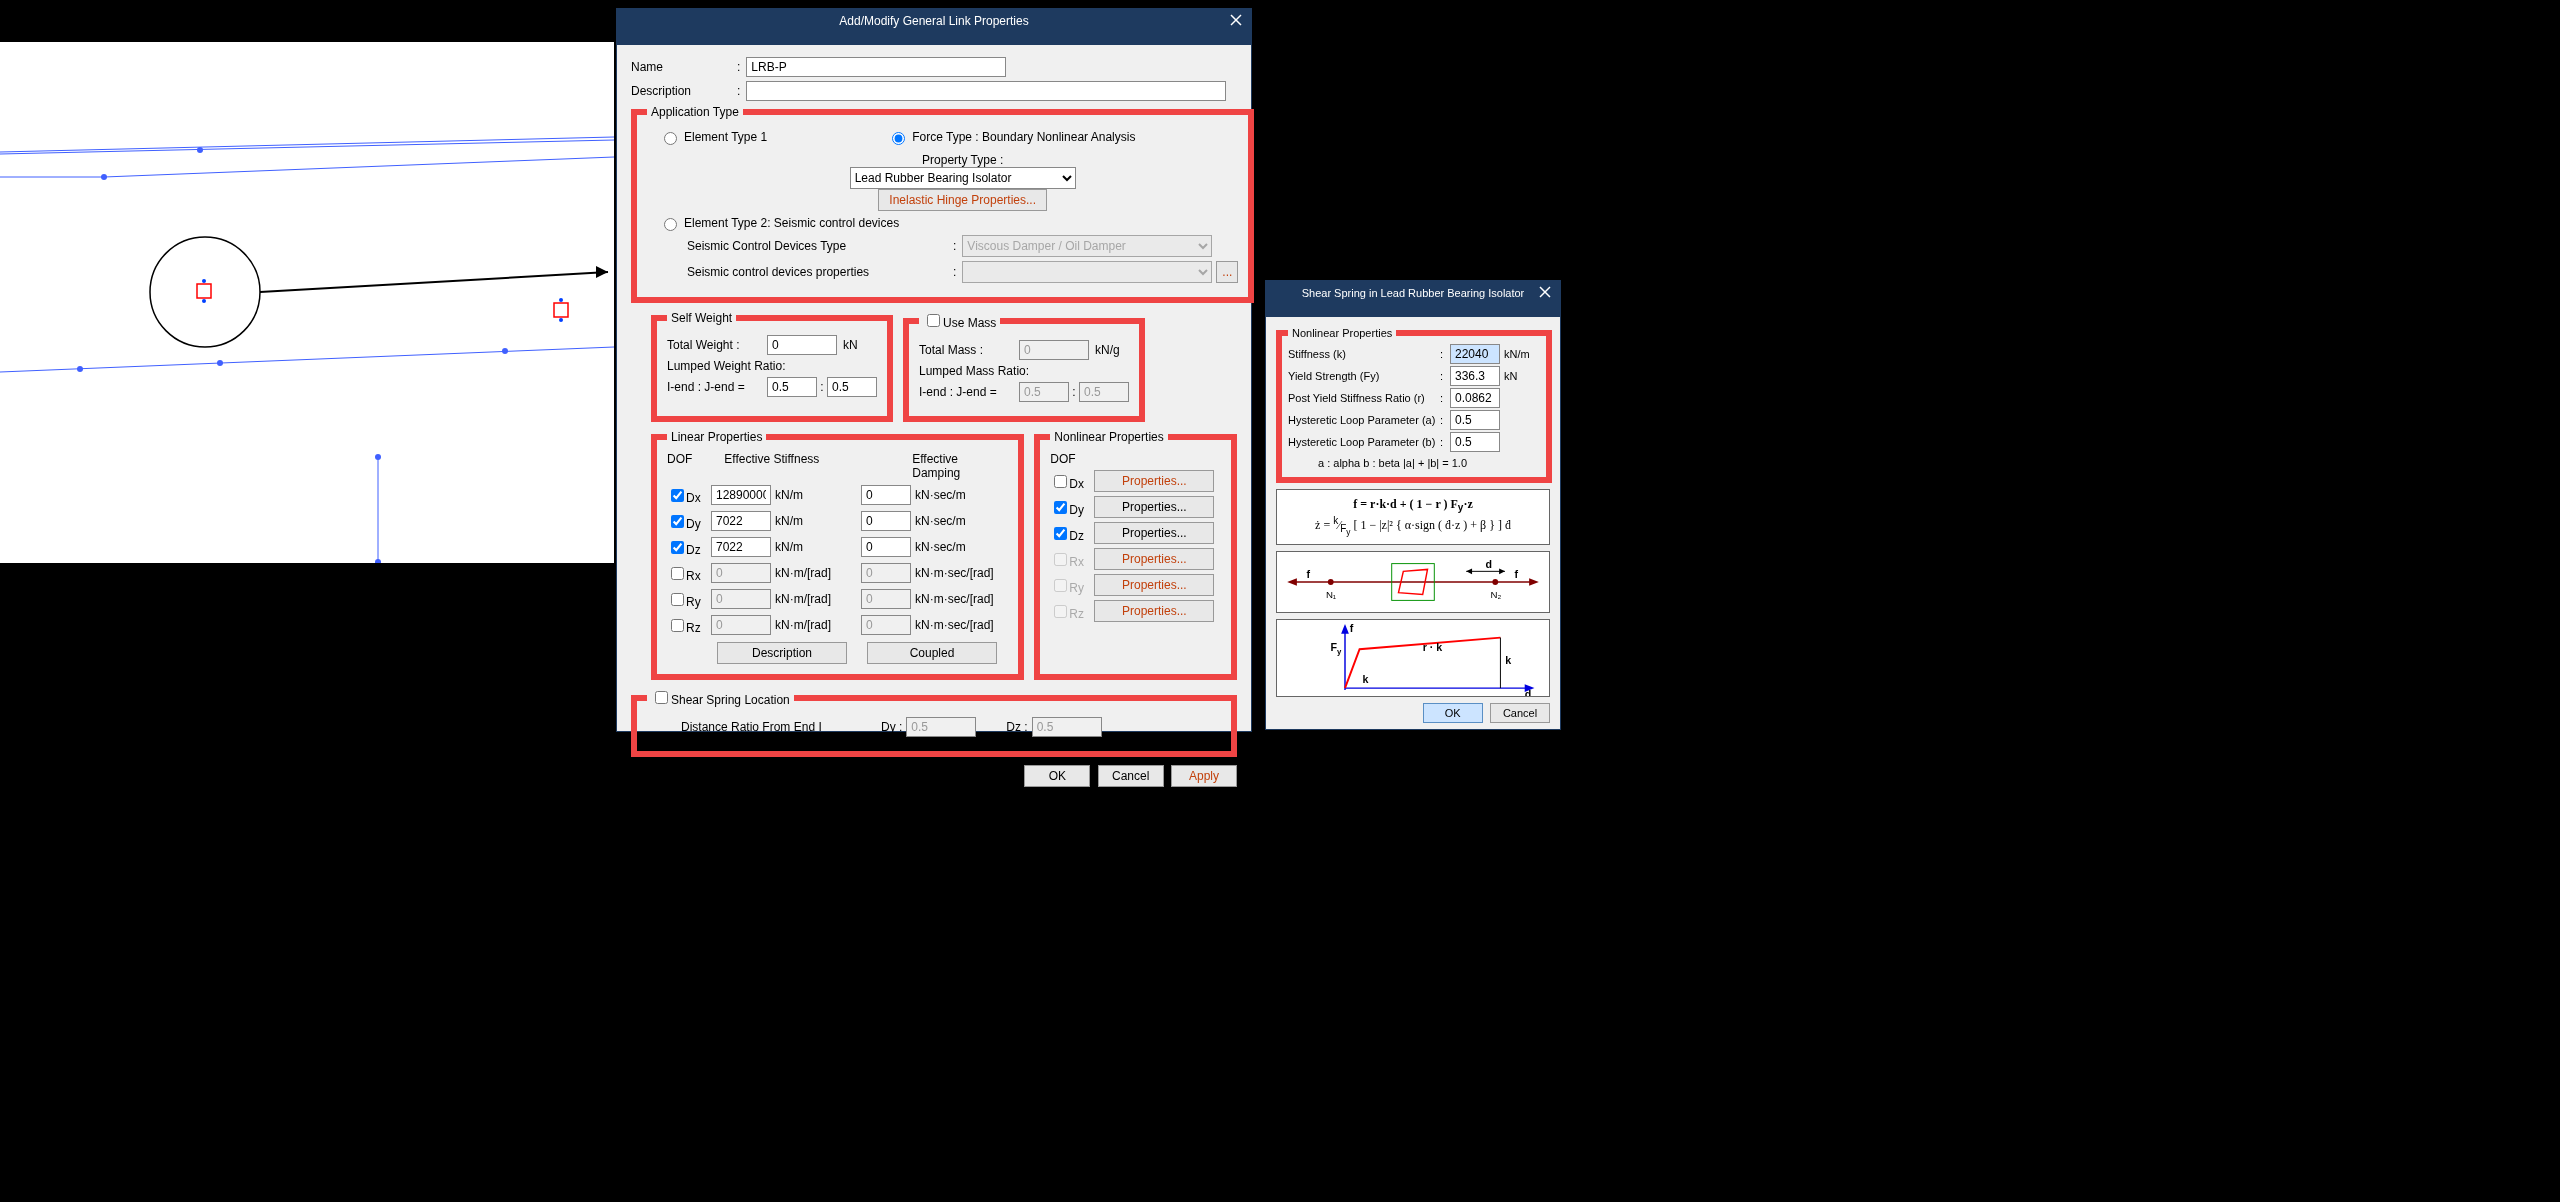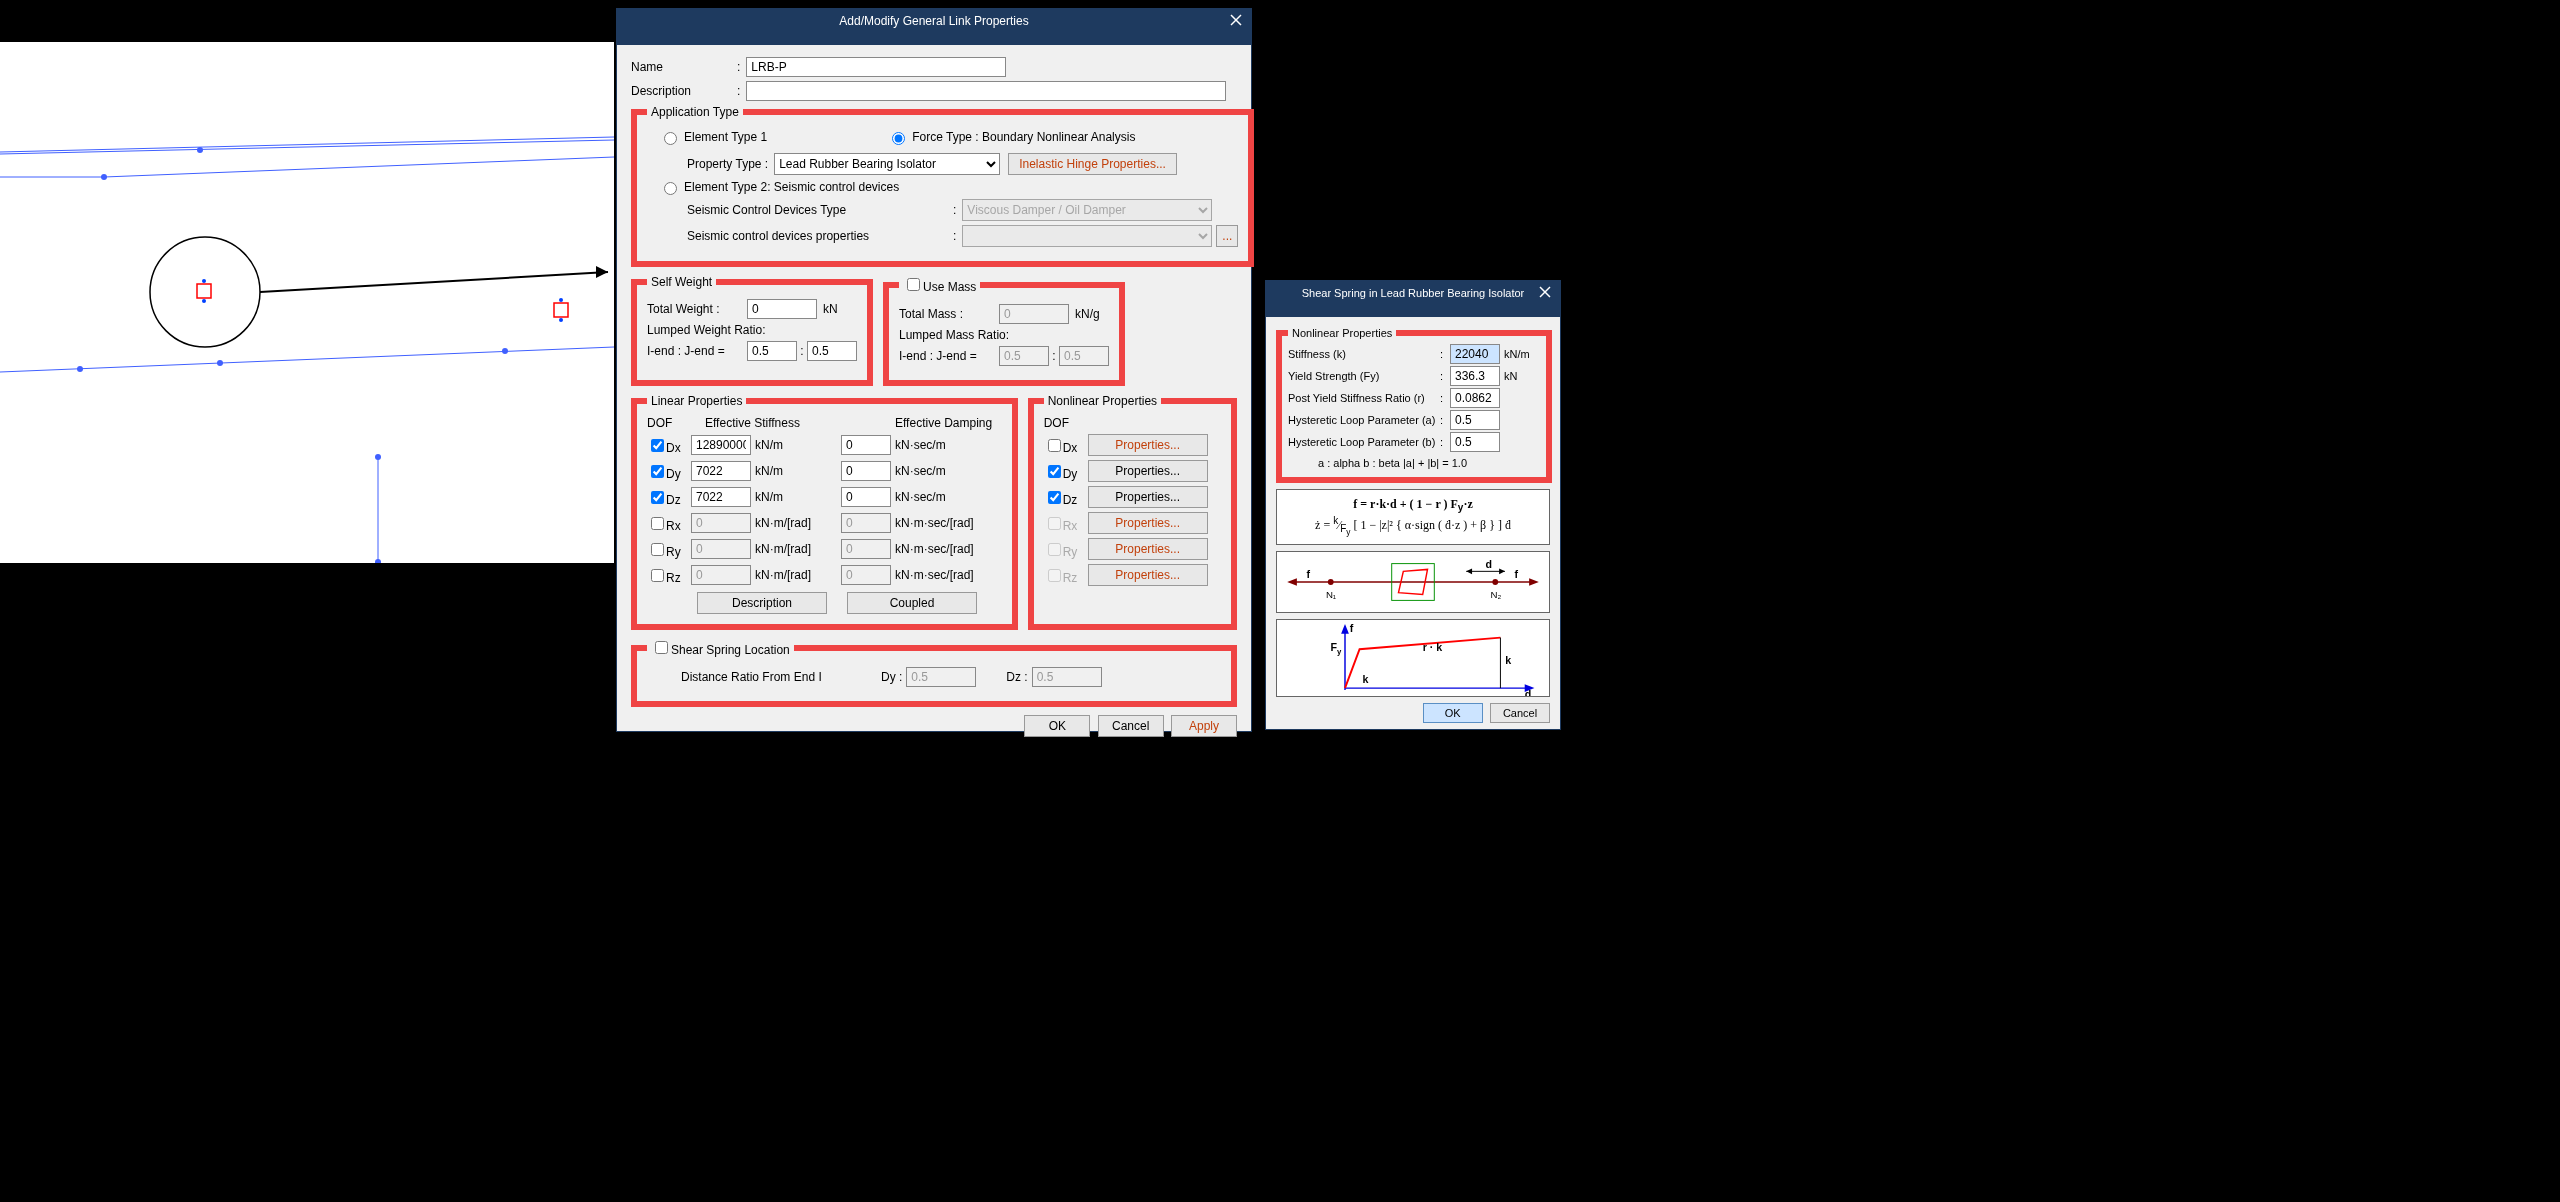--- a/index.html
+++ b/index.html
@@ -23,21 +23,21 @@
 input[type=text]:disabled, .disabled-input { background: #f0f0f0; color: #999; }
 input[type=text].active { background: #cce4ff; }
 fieldset { border: 6px solid #ef4444; margin: 4px 0; padding: 6px 10px 10px 10px; }
 legend { font-size: 12px; padding: 0 4px; }
 .radio-row { display: flex; align-items: center; gap: 4px; margin: 4px 0; }
 select { height: 22px; font-size: 12px; border: 1px solid #888; background: #fff; }
 select:disabled { background: #e8e8e8; color: #888; }
 button { height: 22px; font-size: 12px; border: 1px solid #999; background: #e8e8e8; padding: 0 10px; cursor: pointer; }
 button:disabled { color: #c2410c; }
 .btn-wide { width: 120px; }
-.two-col { display: flex; gap: 10px; }
+.two-col { display: flex; gap: 10px; margin-left: 20px; }
 .table-hdr { display: flex; margin: 2px 0; }
 .dof-col { width: 58px; }
 .stiff-col { width: 130px; }
 .dof-row { display: flex; align-items: center; height: 26px; }
 .dof-row input[type=text] { width: 60px; }
 .ck { margin-right: 2px; }
 .btn-row-bottom { text-align: right; margin-top: 8px; }
 .btn-row-bottom button { width: 66px; margin-left: 4px; }
 .sep { display:inline-block; width: 10px; text-align:center;}
 
@@ -118,21 +118,21 @@
       <div style="display:flex; gap:120px; margin-left:12px;">
         <label class="radio-row">
             <input type="radio" name="apptype" style="">
             <span>Element Type 1</span>
           </label>
         <label class="radio-row">
             <input type="radio" name="apptype" checked="" style="">
             <span>Force Type : Boundary Nonlinear Analysis</span>
           </label>
       </div>
-      <div class="row" style="margin-left:40px;">
+      <div class="row" style="margin-left:40px;flex-direction:column;">
         <span>Property Type :</span>
         <span style="width:6px"></span>
         <select style="width:226px"><option>Lead Rubber Bearing Isolator</option></select>
         <span style="width:8px"></span>
         <button disabled="">Inelastic Hinge Properties...</button>
       </div>
       <label class="radio-row" style="margin-left:12px;">
           <input type="radio" name="apptype" style="">
           <span>Element Type 2: Seismic control devices</span>
         </label>

